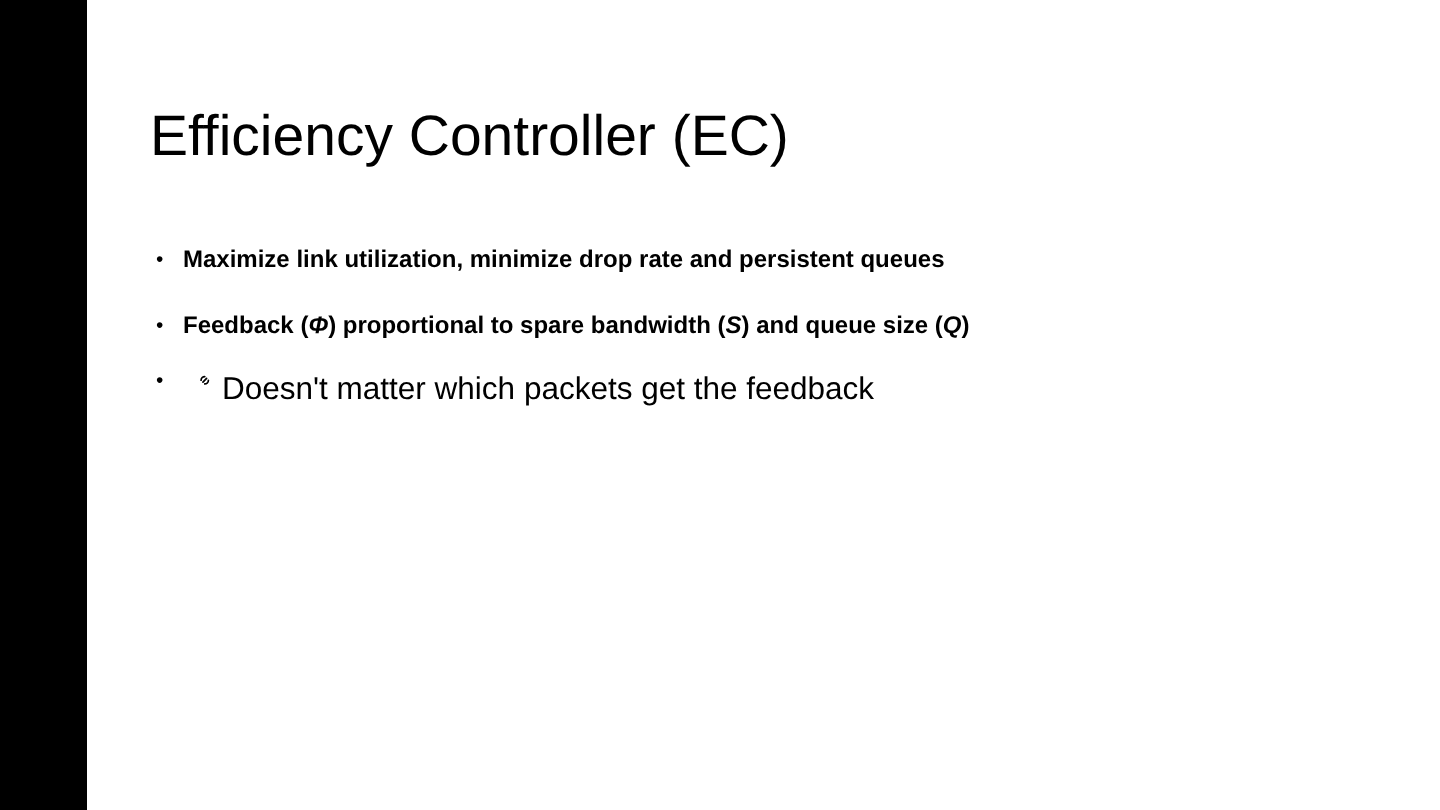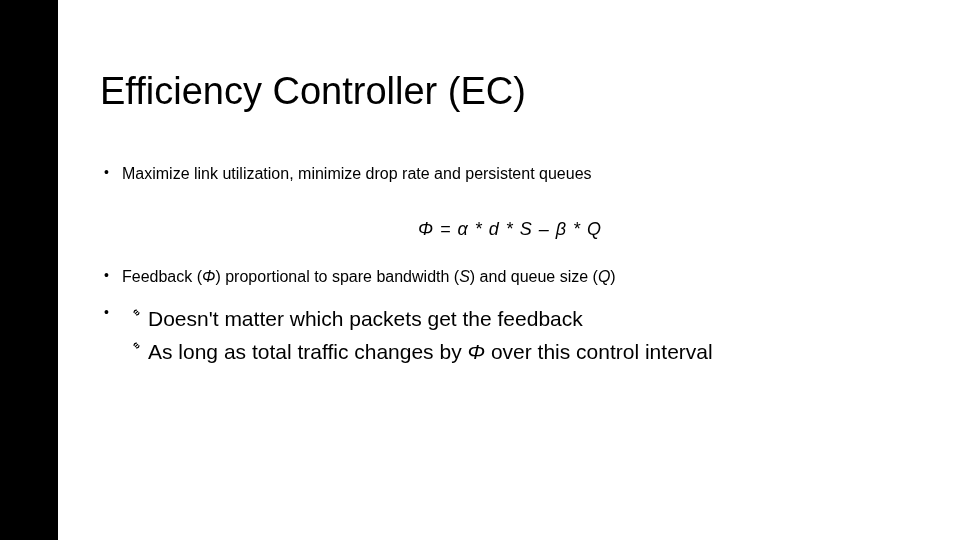--- a/index.html
+++ b/index.html
@@ -86,67 +86,56 @@
     left: 0;
     top: 3px;
     width: 13px;
     height: 13px;
   }
   .link-icon svg {
     width: 13px;
     height: 13px;
     display: block;
   }
-  .bold { font-weight: 400; }
+  .bold { font-weight: 700; }
   .ital { font-style: italic; }
 </style>
 </head>
 <body>
 
 <div class="slide">
   <div class="side-strip"></div>
 
   <div class="content">
     <h1 class="title">Efficiency Controller (EC)</h1>
 
     <ul class="bullets">
 
       <li>
         <span class="bold">Maximize link utilization, minimize drop rate and persistent queues</span>
       </li>
 
     </ul>
 
-    <div class="formula">
-      <span>Φ</span><span> = </span><span>α</span><span> * d * S – </span><span>β</span><span> * Q</span>
-    </div>
 
     <ul class="bullets">
 
       <li class="tight">
         <span class="bold">Feedback (</span><span class="bold ital">Φ</span><span class="bold">) </span><span class="bold">proportional</span><span class="bold"> to spare bandwidth  (</span><span class="bold ital">S</span><span class="bold">) and queue size (</span><span class="bold ital">Q</span><span class="bold">)</span>
       </li>
 
       <li>
 
         <ul class="sub-list">
           <li>
             <span class="link-icon">
               <svg viewBox="0 0 16 16">
                   <path d="M6.5 9.5 L9.5 6.5 M5 8 A3 3 0 0 1 8 5 M11 8 A3 3 0 0 1 8 11" stroke="#000" stroke-width="1.4" fill="none" stroke-linecap="round"></path>
                 </svg>
             </span>
             <span>Doesn't matter which packets get the feedback</span>
           </li>
-          <li>
-            <span class="link-icon">
-              <svg viewBox="0 0 16 16">
-                  <path d="M6.5 9.5 L9.5 6.5 M5 8 A3 3 0 0 1 8 5 M11 8 A3 3 0 0 1 8 11" stroke="#000" stroke-width="1.4" fill="none" stroke-linecap="round"></path>
-                </svg>
-            </span>
-            <span>As long as total traffic changes by </span><span class="ital">Φ</span><span> over this control interval</span>
-          </li>
         </ul>
       </li>
 
     </ul>
   </div>
 </div>
 
 </body></html>

